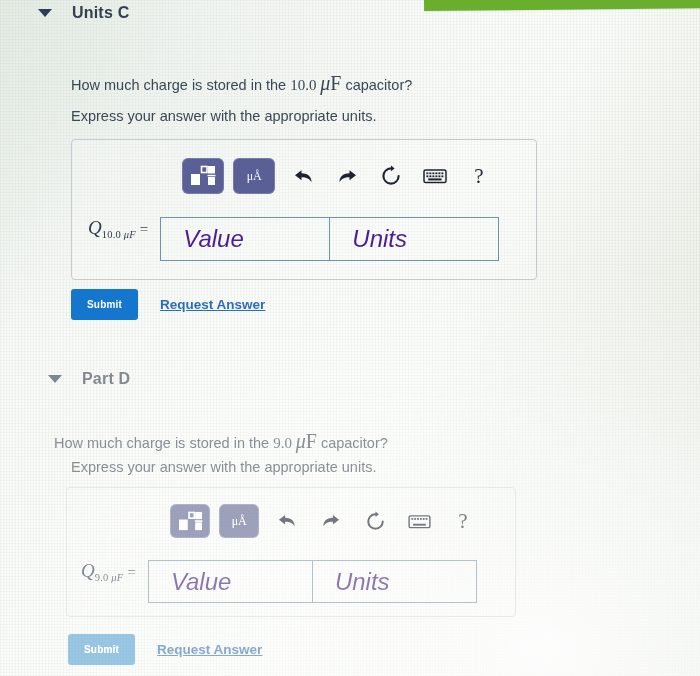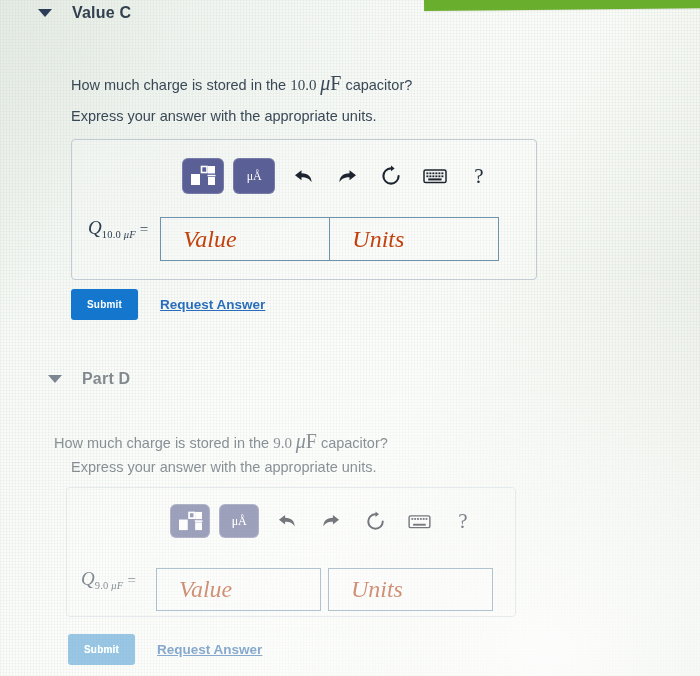--- a/index.html
+++ b/index.html
@@ -179,24 +179,24 @@
 
   .field {
     border: 1px solid #6d93ad;
     background: rgba(255,255,255,0.10);
     box-sizing: border-box;
     display: flex;
     align-items: center;
     padding-left: 22px;
   }
   .field .ph {
-    font-family: Liberation Serif, serif;
+    font-family: Liberation Sans, sans-serif;
     font-style: italic;
     font-size: 24px;
-    color: #c2410c;
+    color: #4c1d95;
   }
 
   .btn-row {
     position: absolute;
     display: flex;
     align-items: center;
   }
   .submit-btn {
     background: #1476cc;
     color: #ffffff;
@@ -229,21 +229,21 @@
 <div id="moire"></div>
 <div id="wash"></div>
 <div id="green-bar"></div>
 
 <div id="content">
 
   <div id="part-c-zone">
 
     <div class="part-header" style="left:38px; top:4px;">
       <span class="caret"></span>
-      <span class="part-title">Value C</span>
+      <span class="part-title">Units C</span>
     </div>
 
     <div class="qline" style="left:71px; top:72px;">
       <span>How much charge is stored in the </span><span class="num">10.0 </span><span class="unit"><span>μ</span><span class="upF">F</span></span><span> capacitor?</span>
     </div>
 
     <div class="qline" style="left:71px; top:108px;">Express your answer with the appropriate units.</div>
 
     <div class="answer-panel" style="left:71px; top:139px; width:466px; height:141px;">
 
@@ -386,21 +386,21 @@
             <rect x="18.4" y="5.4" width="2" height="1.8" fill="#1d2430"></rect>
             <rect x="5.2" y="11.4" width="13.4" height="2" fill="#1d2430"></rect>
           </svg>
         </div>
 
         <div class="tb-icon">
           <span class="help-q">?</span>
         </div>
       </div>
 
-      <div class="answer-row" style="left:14px; top:80px;gap:8px;">
+      <div class="answer-row" style="left:14px; top:72px;">
         <span class="q-label">
           <span class="qv">Q</span><span class="sub"><span>9.0 </span><span class="uF"><span>μ</span><span>F</span></span></span><span class="eq">=</span>
         </span>
         <div class="field" style="margin-left:12px; width:165px; height:43px;">
           <span class="ph">Value</span>
         </div>
         <div class="field" style="margin-left:-1px; width:165px; height:43px;">
           <span class="ph">Units</span>
         </div>
       </div>

